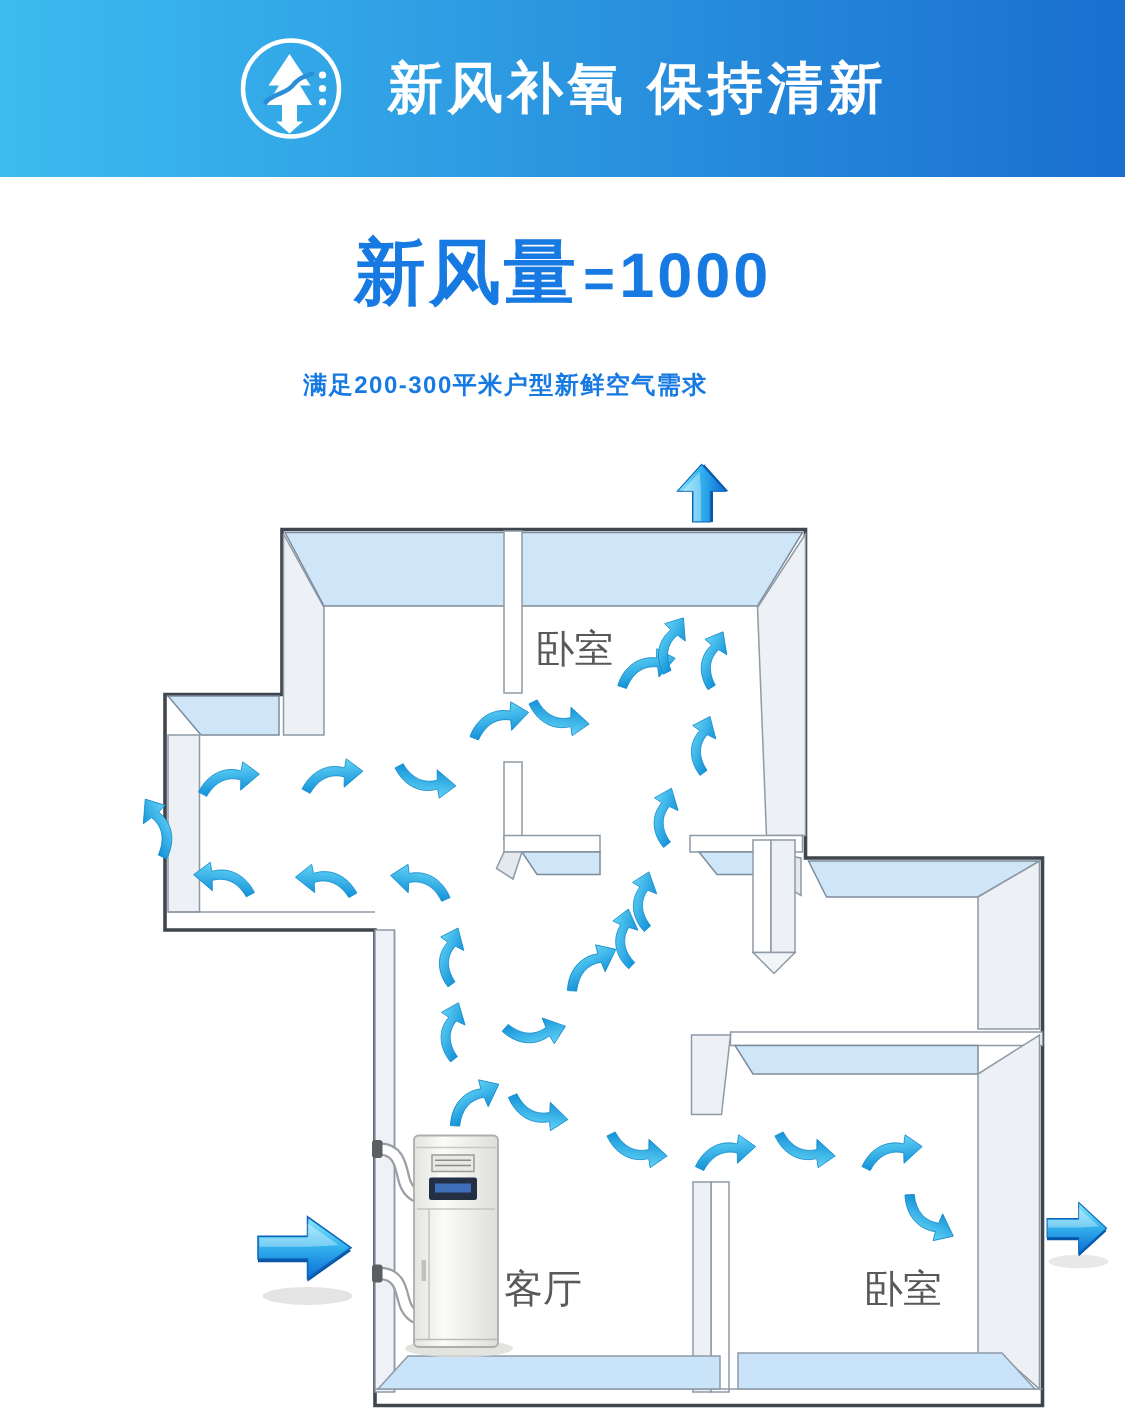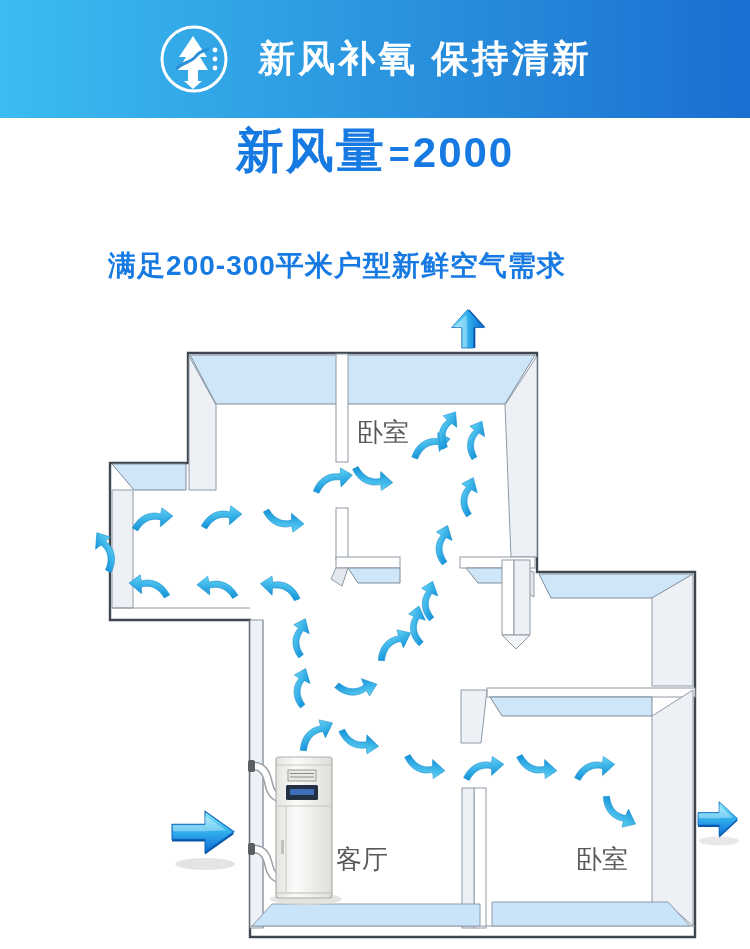--- a/index.html
+++ b/index.html
@@ -12,21 +12,21 @@
   .header-title { color:#ffffff; font-size:37px; font-weight:bold; letter-spacing:3px; }
 
   .headline { position:absolute; top:127px; left:0; width:750px;
               display:flex; justify-content:center; align-items:baseline; line-height:1; }
   .headline .prefix { font-size:48px; font-weight:bold; letter-spacing:2px; }
   .headline .equals { font-size:36px; font-weight:bold; margin:0 3px; }
   .headline .value  { font-size:42px; font-weight:bold; letter-spacing:2px; }
   .headline .unit   { font-size:35px; font-weight:600; letter-spacing:1px; }
 
   .subtitle { position:absolute; top:247px; left:0; width:674px; text-align:center;
-              font-size:28px; font-weight:bold; letter-spacing:1px; }
+              font-size:16px; font-weight:bold; letter-spacing:1px; }
 
   .plan { position:absolute; top:300px; left:0; }
 
   text.room-label { font-size:26px; fill:#58595b; font-weight:500; }
 </style>
 </head>
 <body>
 <div class="page">
 
   <div class="header" style="background: linear-gradient(90deg, rgb(60, 188, 240), rgb(26, 111, 208)); color: rgb(255, 255, 255);">
@@ -34,24 +34,24 @@
       <circle cx="36" cy="36" r="32" fill="none" stroke="#ffffff" stroke-width="3"></circle>
       <path d="M35,13 L49,34 L42,34 L50,47 L40,47 L40,58 L44,58 L35,66 L26,58 L30,58 L30,47 L20,47 L28,34 L21,34 Z" fill="#ffffff"></path>
       <path d="M19,45 C27,38 33,40 38,33 C42,28 46,28 50,26" fill="none" stroke="#2b8fd8" stroke-width="3" stroke-linecap="round"></path>
       <circle cx="57" cy="27" r="2.4" fill="#ffffff"></circle>
       <circle cx="57" cy="36" r="2.4" fill="#ffffff"></circle>
       <circle cx="57" cy="45" r="2.4" fill="#ffffff"></circle>
     </svg>
     <div class="header-title">新风补氧 保持清新</div>
   </div>
 
-  <div class="headline" style="color: rgb(23, 122, 226);">
+  <div class="headline" style="color: rgb(23, 122, 226); margin-top: 32px;">
     <span class="prefix">新风量</span>
     <span class="equals">=</span>
-    <span class="value">2000</span>
+    <span class="value">1000</span>
   </div>
 
   <div class="subtitle" style="color: rgb(23, 122, 226);">满足200-300平米户型新鲜空气需求</div>
 
   <svg class="plan" width="750" height="649" viewBox="0 300 750 649">
     <defs>
       <linearGradient id="gsw" x1="0" y1="0" x2="0" y2="1">
         <stop offset="0" stop-color="#63d4f6"></stop>
           <stop offset="1" stop-color="#1190d8"></stop>
       </linearGradient>

